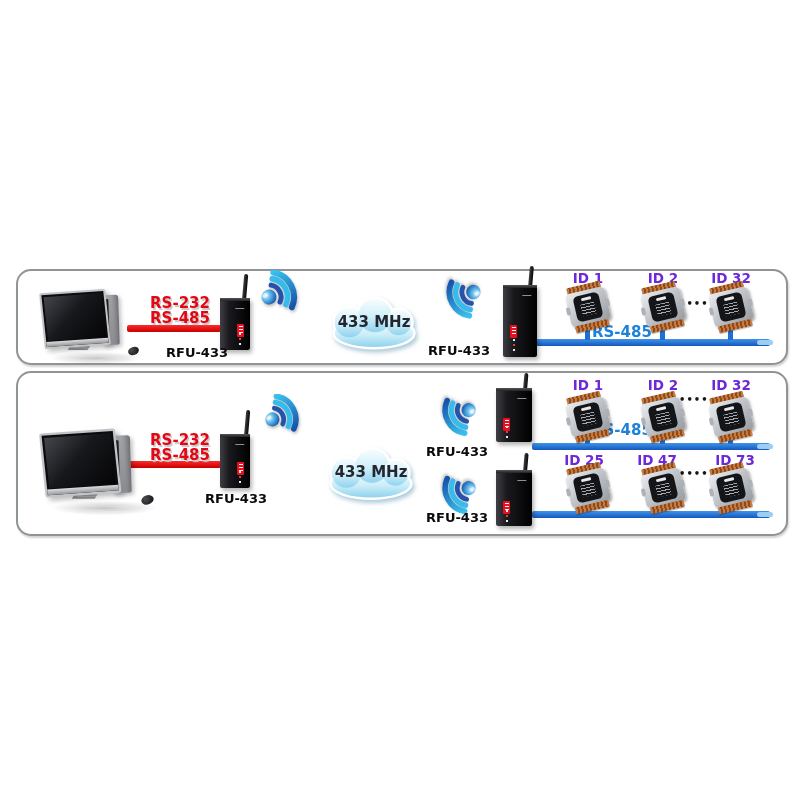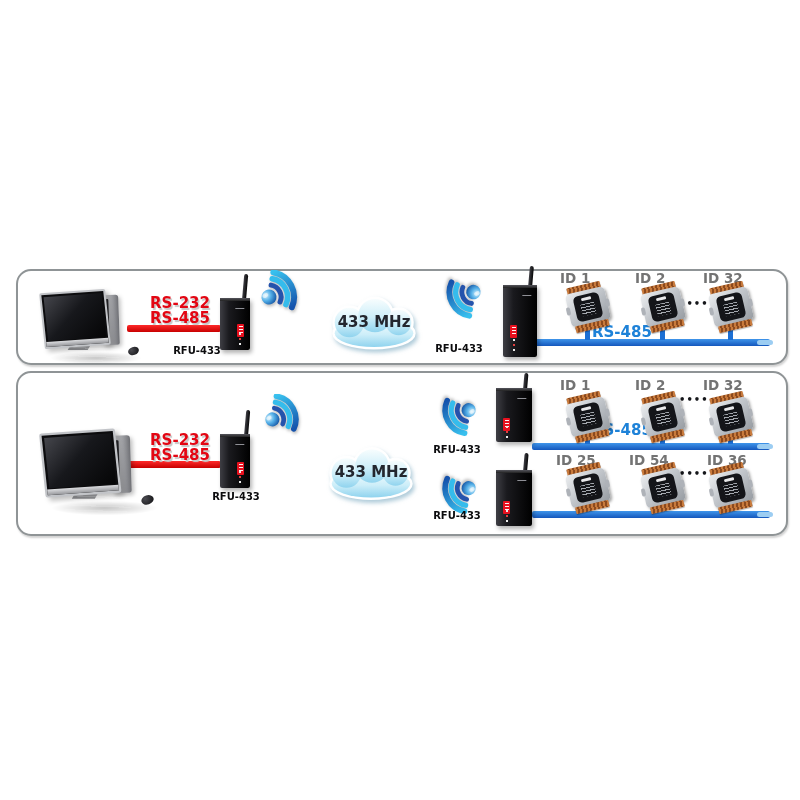--- a/index.html
+++ b/index.html
@@ -59,21 +59,21 @@
                      radial-gradient(circle at 2px 12px,#ececec 1px,transparent 1.5px);}
 
   
   .redline{position:absolute;height:6.5px;border-radius:2px;
     background:linear-gradient(#ff2a2a,#c80000);}
   .redLabel{position:absolute;width:60px;text-align:center;
     font-weight:bold;font-size:15px;line-height:15px;color:#e30613;
     text-shadow:1.5px 1.5px 1px #c6c6c6;}
 
   .devLabel{position:absolute;width:62px;text-align:center;
-    font-weight:bold;font-size:10px;color:#0b0b0d;}
+    font-weight:bold;font-size:13px;color:#0b0b0d;}
 
   
   .wifi{position:absolute;filter:drop-shadow(1px 2px 1.5px rgba(0,0,0,.25));}
   .wifi--rx{transform:rotate(180deg);}
   .cloud{position:absolute;filter:drop-shadow(2px 3px 2px rgba(110,160,185,.55));}
   .cloudLabel{position:absolute;width:108px;text-align:center;
     font-weight:bold;font-size:15px;color:#23262e;}
 
   
   .bus{position:absolute;height:7px;border-radius:2px;
@@ -97,22 +97,22 @@
   .iomod-body::before,.iomod-body::after{content:"";position:absolute;top:13px;width:4px;height:8px;
     background:#aeb2b8;border-radius:2px;}
   .iomod-body::before{left:-2px;}
   .iomod-body::after{right:-2px;}
   .iomod-panel{position:absolute;left:7px;top:10px;width:26px;height:26px;border-radius:5px;
     background:#141519;}
   .iomod-panel::before{content:"";position:absolute;left:8px;top:3px;width:10px;height:3px;
     background:#e8e8ea;border-radius:1px;}
   .iomod-panel::after{content:"";position:absolute;left:6px;top:9px;width:14px;height:12px;
     background:repeating-linear-gradient(rgba(200,205,212,.8) 0 1px,transparent 1px 3px);}
-  .idLabel{position:absolute;width:56px;text-align:left;
-    font-weight:bold;font-size:13.5px;color:#737373;}
+  .idLabel{position:absolute;width:56px;text-align:center;
+    font-weight:bold;font-size:13.5px;color:#6d28d9;}
   .dots{position:absolute;font-weight:bold;font-size:10px;letter-spacing:1px;color:#15161a;}
 </style>
 </head>
 <body>
 
 <svg width="0" height="0" style="position:absolute">
   <defs>
     <radialGradient id="ballGrad" cx="35%" cy="30%" r="80%">
       <stop offset="0%" stop-color="#d8f2fc"></stop>
       <stop offset="45%" stop-color="#55b0e8"></stop>
@@ -331,22 +331,22 @@
   <div class="rfu" style="left:496px;top:453px;height:74px;">
     <div class="rfu-ant" style="left:27px;top:0;height:19px;"></div>
     <div class="rfu-box" style="left:0;top:17px;width:36px;height:56px;">
       <div class="rfu-logo"></div>
       <div class="rfu-tag" style="left:7px;top:31px;"></div>
       <div class="rfu-leds" style="left:9px;bottom:3px;"></div>
     </div>
   </div>
 
   <div class="idLabel" style="left:556px;top:452px;">ID 25</div>
-  <div class="idLabel" style="left:629px;top:452px;">ID 54</div>
-  <div class="idLabel" style="left:707px;top:452px;">ID 36</div>
+  <div class="idLabel" style="left:629px;top:452px;">ID 47</div>
+  <div class="idLabel" style="left:707px;top:452px;">ID 73</div>
   <div class="dots" style="left:679px;top:468px;">••••</div>
 
   <div class="iomod" style="left:568px;top:465px;">
     <div class="iomod-top"></div>
       <div class="iomod-body"></div>
       <div class="iomod-panel"></div>
       <div class="iomod-bot"></div>
   </div>
   <div class="iomod" style="left:643px;top:465px;">
     <div class="iomod-top"></div>

